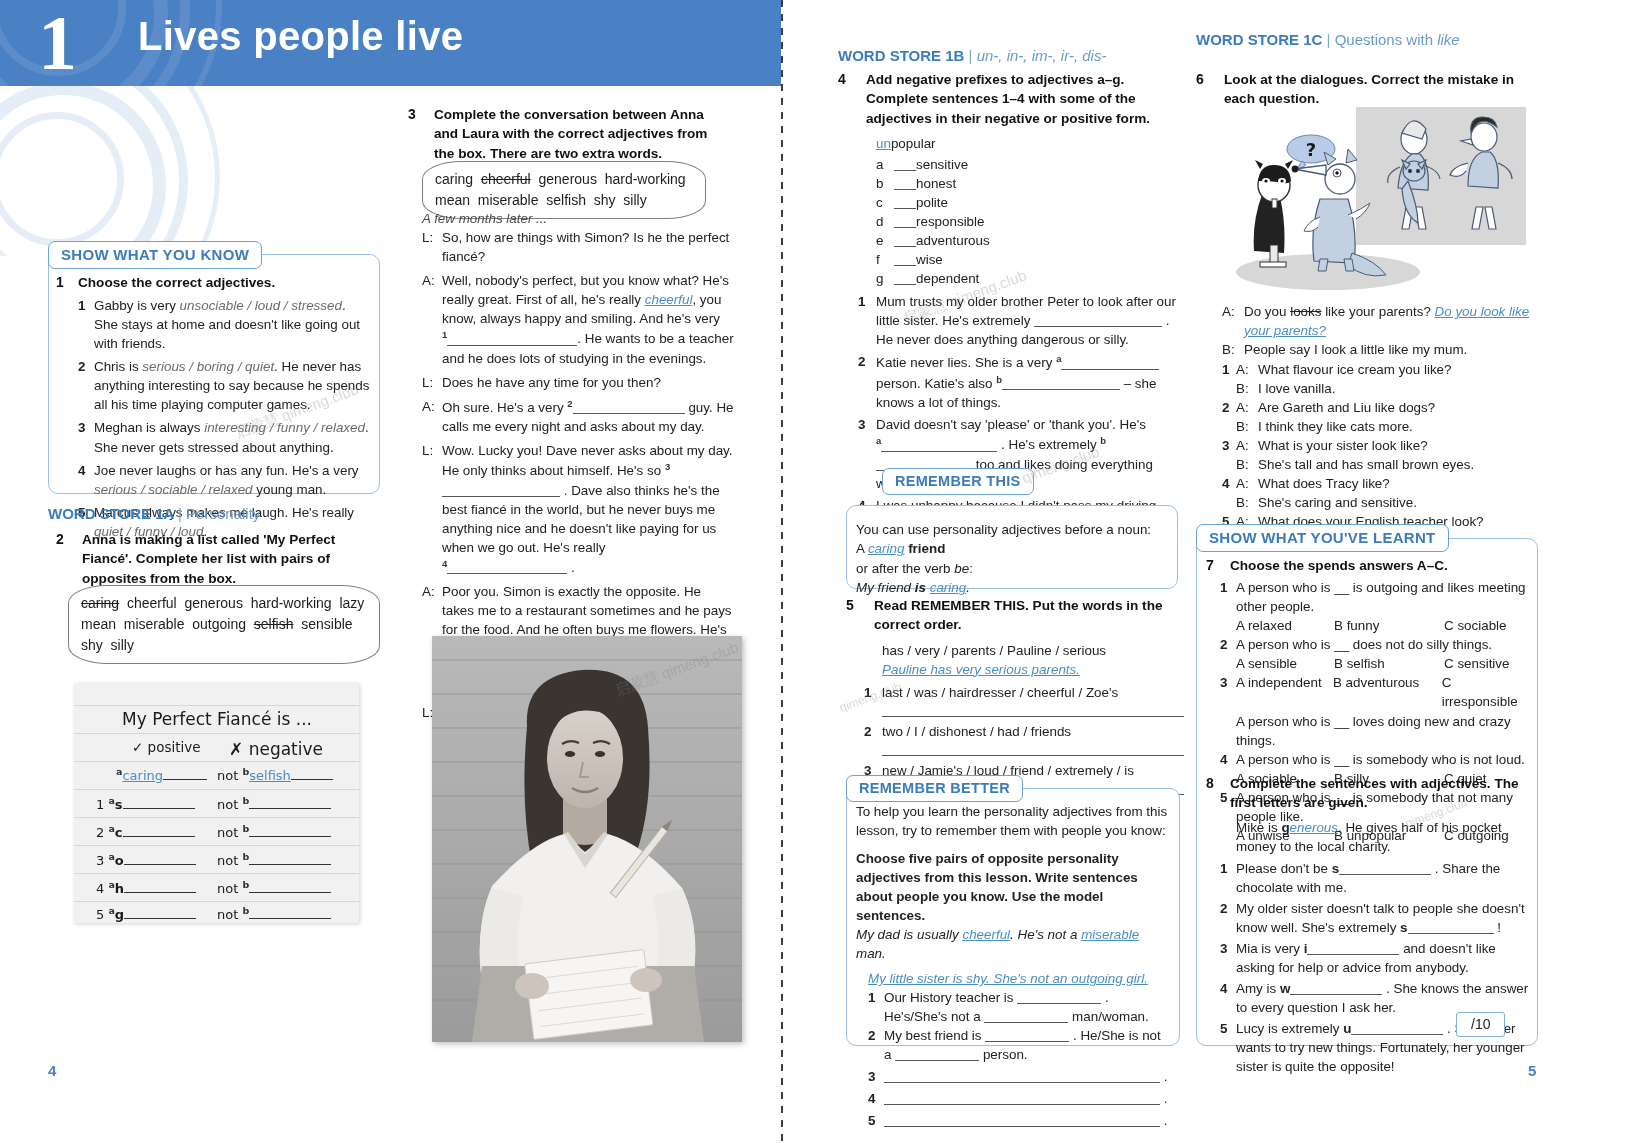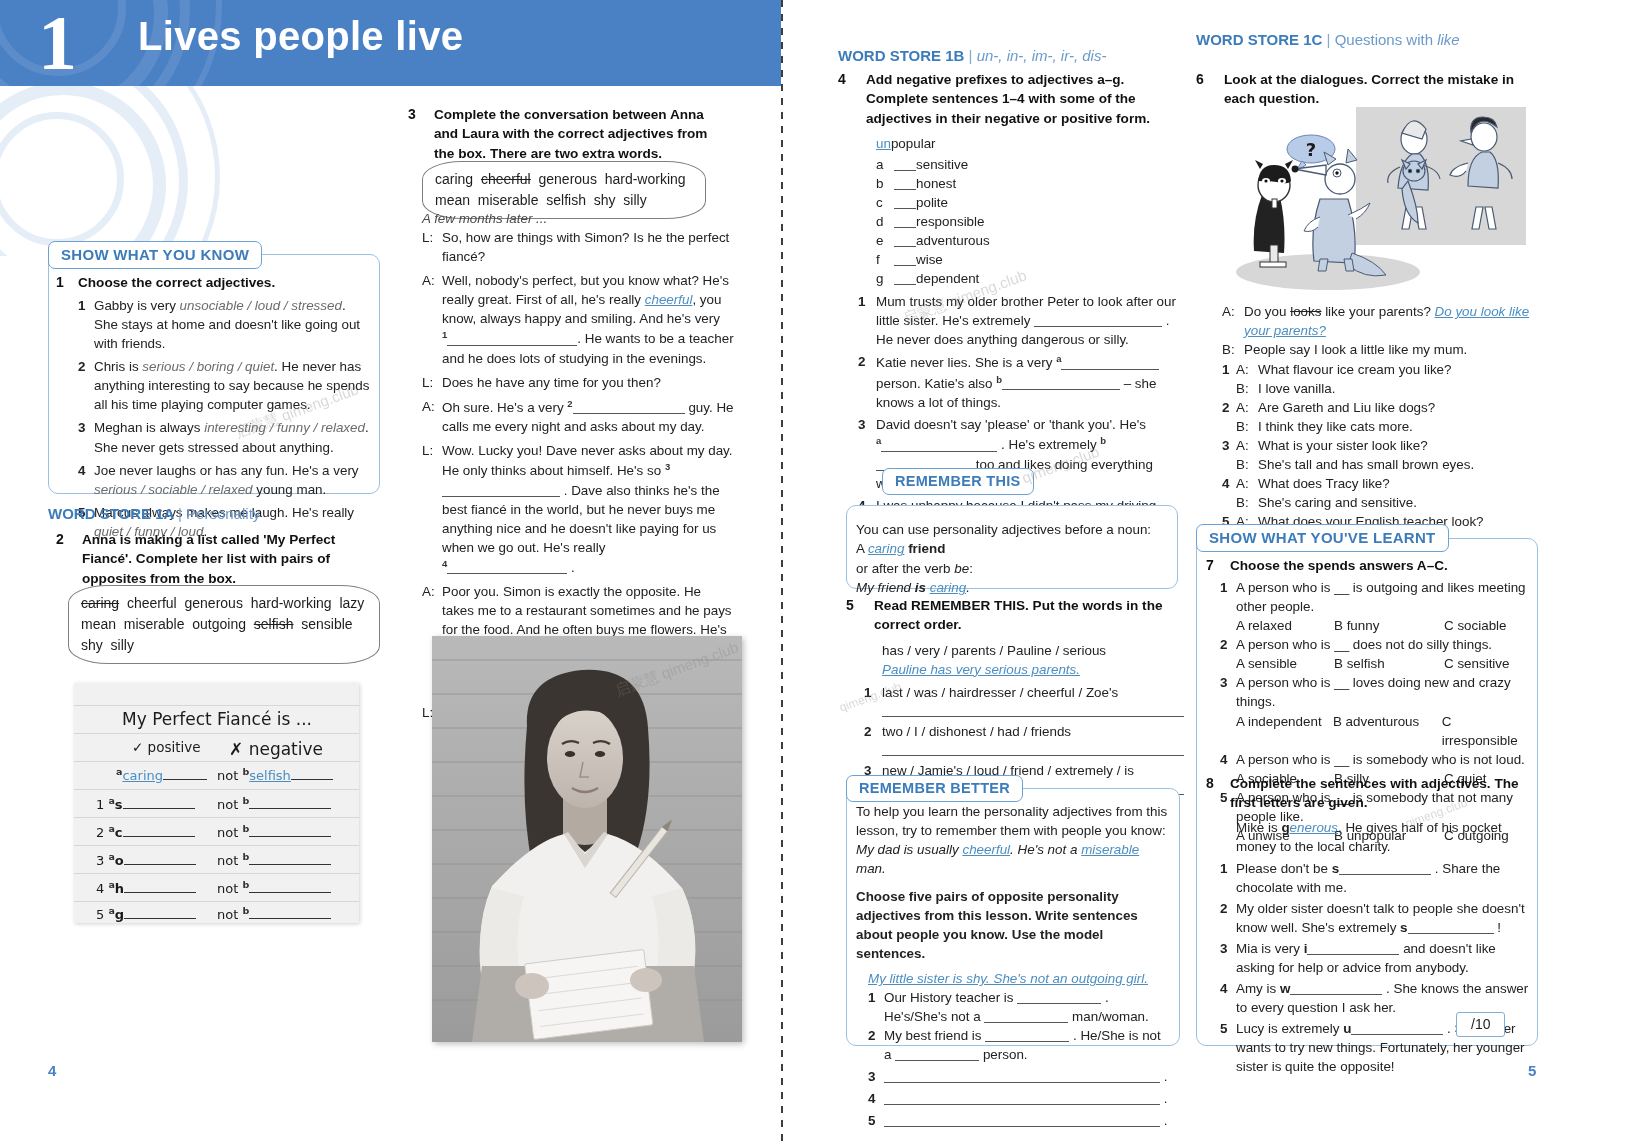--- a/index.html
+++ b/index.html
@@ -412,22 +412,22 @@
         <span>new / Jamie's / loud / friend / extremely / is</span>
         <div class="fullrule" style="width:302px;margin-top:13px;"></div>
       </div>
     </div>
   </div>
 
   <div class="secbox" style="left:846px;top:788px;width:332px;height:256px;"></div>
   <div class="sectab small" style="left:846px;top:775px;">REMEMBER BETTER</div>
   <div class="ex" style="left:856px;top:802px;width:312px;">
     <div>To help you learn the personality adjectives from this lesson, try to remember them with people you know:</div>
+    <div style="font-weight:bold;margin-top:9px;">Choose five pairs of opposite personality adjectives from this lesson. Write sentences about people you know. Use the model sentences.</div>
     <div style="font-style:italic;"><span>My dad is usually </span><span class="ansb">cheerful</span><span>. He's not a </span><span class="ansb">miserable</span><span> man.</span></div>
-    <div style="font-weight:bold;margin-top:9px;">Choose five pairs of opposite personality adjectives from this lesson. Write sentences about people you know. Use the model sentences.</div>
     <div style="padding-left:12px;margin-top:6px;">
       <div class="ans">My little sister is shy. She's not an outgoing girl.</div>
       <div style="position:relative;padding-left:16px;">
         <span style="position:absolute;left:0;font-weight:bold;">1</span>
         <span>Our History teacher is </span><span class="blank" style="width:84px;"></span><span> . He's/She's not a </span><span class="blank" style="width:84px;"></span><span> man/woman.</span>
       </div>
       <div style="position:relative;padding-left:16px;">
         <span style="position:absolute;left:0;font-weight:bold;">2</span>
         <span>My best friend is </span><span class="blank" style="width:84px;"></span><span> . He/She is not a </span><span class="blank" style="width:84px;"></span><span> person.</span>
       </div>
@@ -587,26 +587,26 @@
         <span style="position:absolute;left:0;font-weight:bold;">2</span>
         <div>A person who is __ does not do silly things.</div>
         <div style="display:flex;">
             <span style="width:98px;">A sensible</span>
             <span style="width:110px;">B selfish</span>
             <span>C sensitive</span>
           </div>
       </div>
       <div style="position:relative;padding-left:16px;">
         <span style="position:absolute;left:0;font-weight:bold;">3</span>
-        <div>A person who is __ loves doing new and crazy things.</div>
         <div style="display:flex;">
             <span style="width:98px;">A independent</span>
             <span style="width:110px;">B adventurous</span>
             <span>C irresponsible</span>
           </div>
+        <div>A person who is __ loves doing new and crazy things.</div>
       </div>
       <div style="position:relative;padding-left:16px;">
         <span style="position:absolute;left:0;font-weight:bold;">4</span>
         <div>A person who is __ is somebody who is not loud.</div>
         <div style="display:flex;">
             <span style="width:98px;">A sociable</span>
             <span style="width:110px;">B silly</span>
             <span>C quiet</span>
           </div>
       </div>

